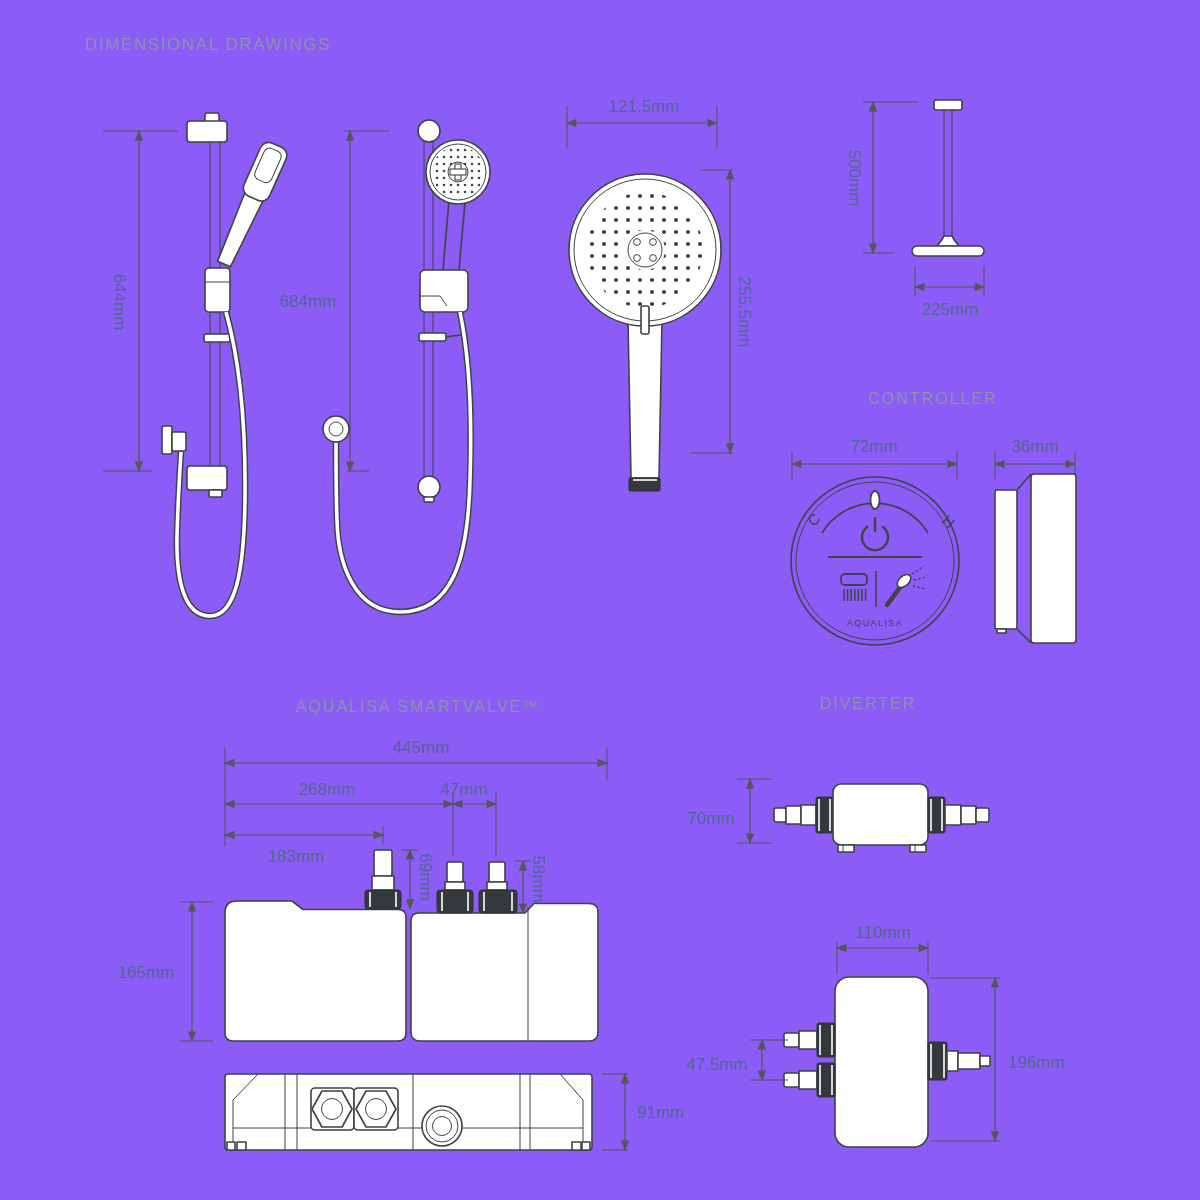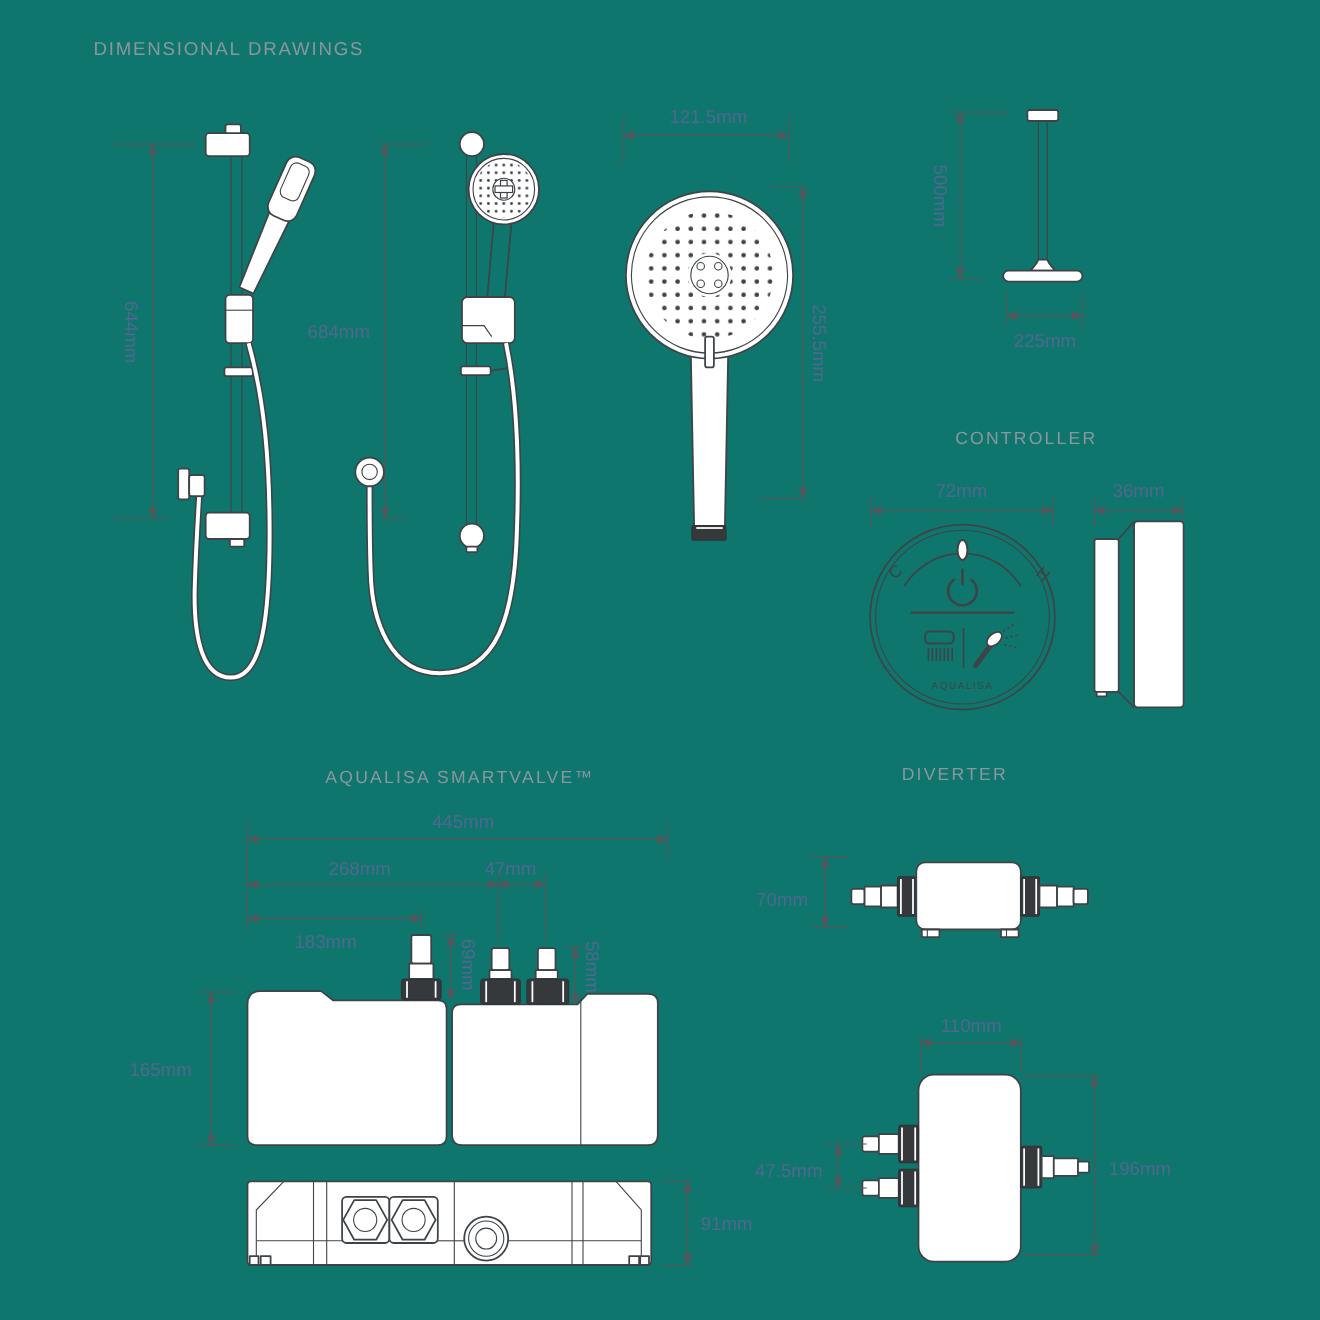--- a/index.html
+++ b/index.html
@@ -1,16 +1,16 @@
 <!DOCTYPE html>
 <html><head>
 <meta charset="utf-8">
 <style>
   html,body{margin:0;padding:0;background:#ffffff;}
-  .canvas-wrap{width:1200px;height:1200px;background:#0f766e;position:relative;overflow:hidden;}
+  .canvas-wrap{width:1200px;height:1200px;background:#8b5cf6;position:relative;overflow:hidden;}
   svg{font-family:"Liberation Sans",sans-serif;}
   .ln{stroke:#3e4347;stroke-width:1.6;fill:none;stroke-linejoin:round;}
   .lnf{stroke:#3e4347;stroke-width:1.6;fill:#ffffff;stroke-linejoin:round;}
   .thin{stroke:#3e4347;stroke-width:1;fill:none;}
   .dk{fill:#35393c;stroke:#2f3336;stroke-width:1;}
   .wslit{stroke:#ffffff;stroke-width:1.6;}
   .dim-line{stroke:#53575b;stroke-width:1.2;fill:none;marker-start:url(#ah);marker-end:url(#ah);}
   .ext{stroke:#53575b;stroke-width:1.1;fill:none;}
   text.dim{fill:#50678f;font-size:17px;}
   text.sec{fill:#8b96a0;font-size:16px;letter-spacing:2px;}

